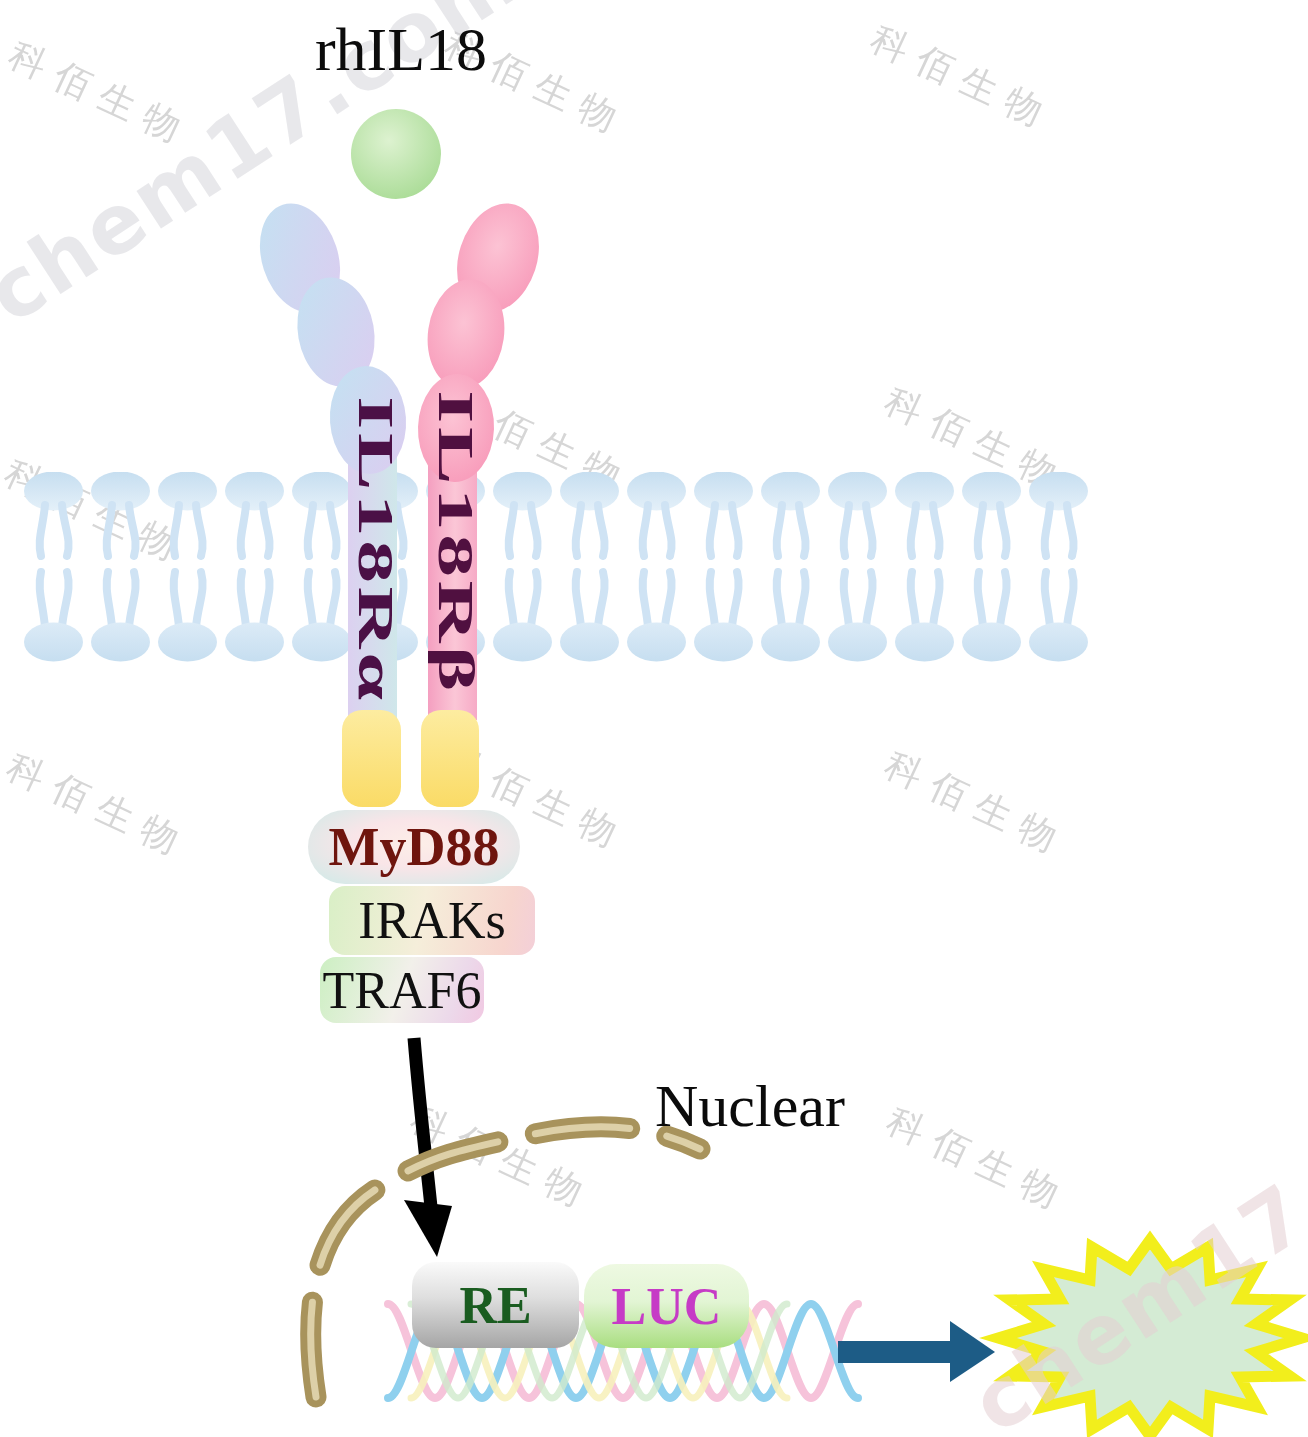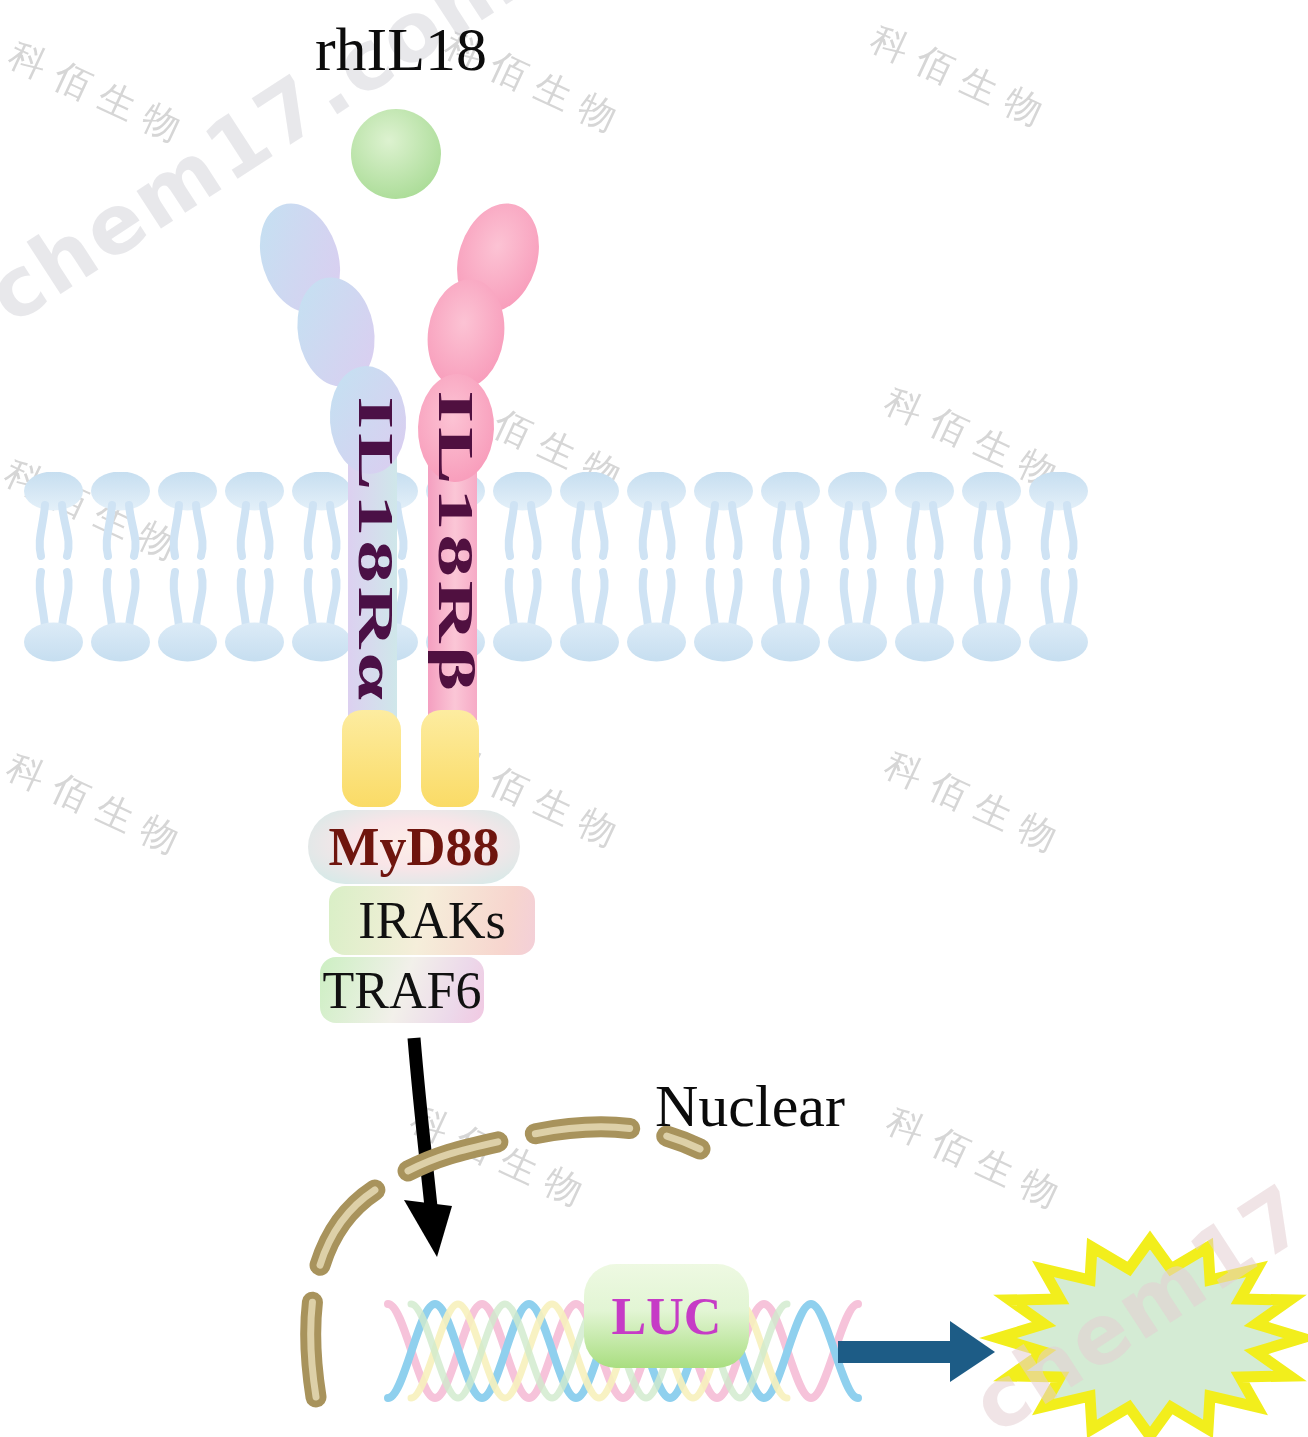--- a/index.html
+++ b/index.html
@@ -50,21 +50,21 @@
     left:320px;top:957px;width:164px;height:66px;border-radius:16px;
     background:linear-gradient(110deg,#ccefc2 0%,#f2f0ea 50%,#ecd9ea 80%,#f1c8e2 100%);
     font-size:52px;color:#111;
   }
   .re-box{
     left:412px;top:1262px;width:167px;height:86px;border-radius:24px;
     background:linear-gradient(180deg,#fafafa 0%,#dedede 42%,#a5a5a5 100%);
     font-size:52px;font-weight:bold;color:#1a5c20;
   }
   .luc-box{
-    left:584px;top:1264px;width:165px;height:104px;border-radius:32px;
+    left:584px;top:1264px;width:165px;height:84px;border-radius:32px;
     background:linear-gradient(180deg,#eef9e2 0%,#e2f5d4 45%,#a9de80 100%);
     font-size:52px;font-weight:600;color:#c63bc6;
   }
 </style>
 </head>
 <body>
 
 <div id="stage">
 
   <span class="wm-cn" style="left:22px;top:30px">科佰生物</span>
@@ -189,17 +189,20 @@
   </div>
   <div class="box iraks">
     <span>IRAKs</span>
   </div>
   <div class="box traf6">
     <span>TRAF6</span>
   </div>
 
   <div class="lbl nuclear-lbl">Nuclear</div>
 
+  <div class="box re-box">
+    <span>RE</span>
+  </div>
   <div class="box luc-box">
     <span>LUC</span>
   </div>
 
 </div>
 
 </body></html>

